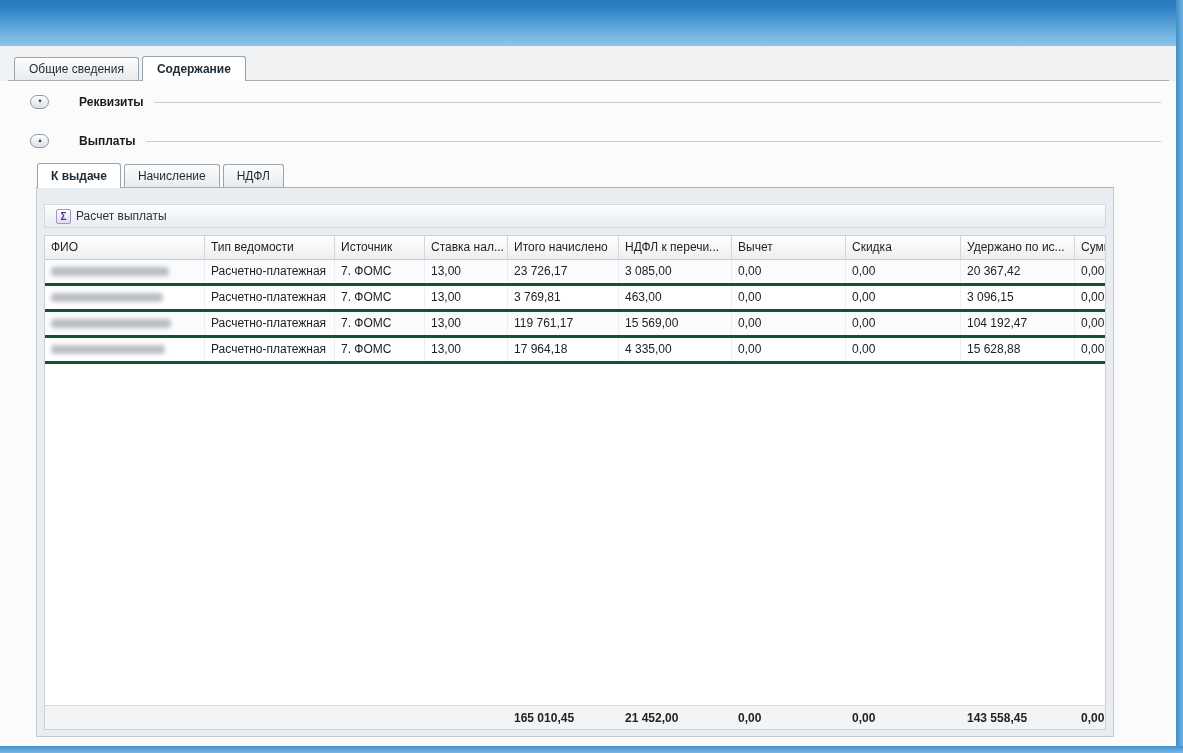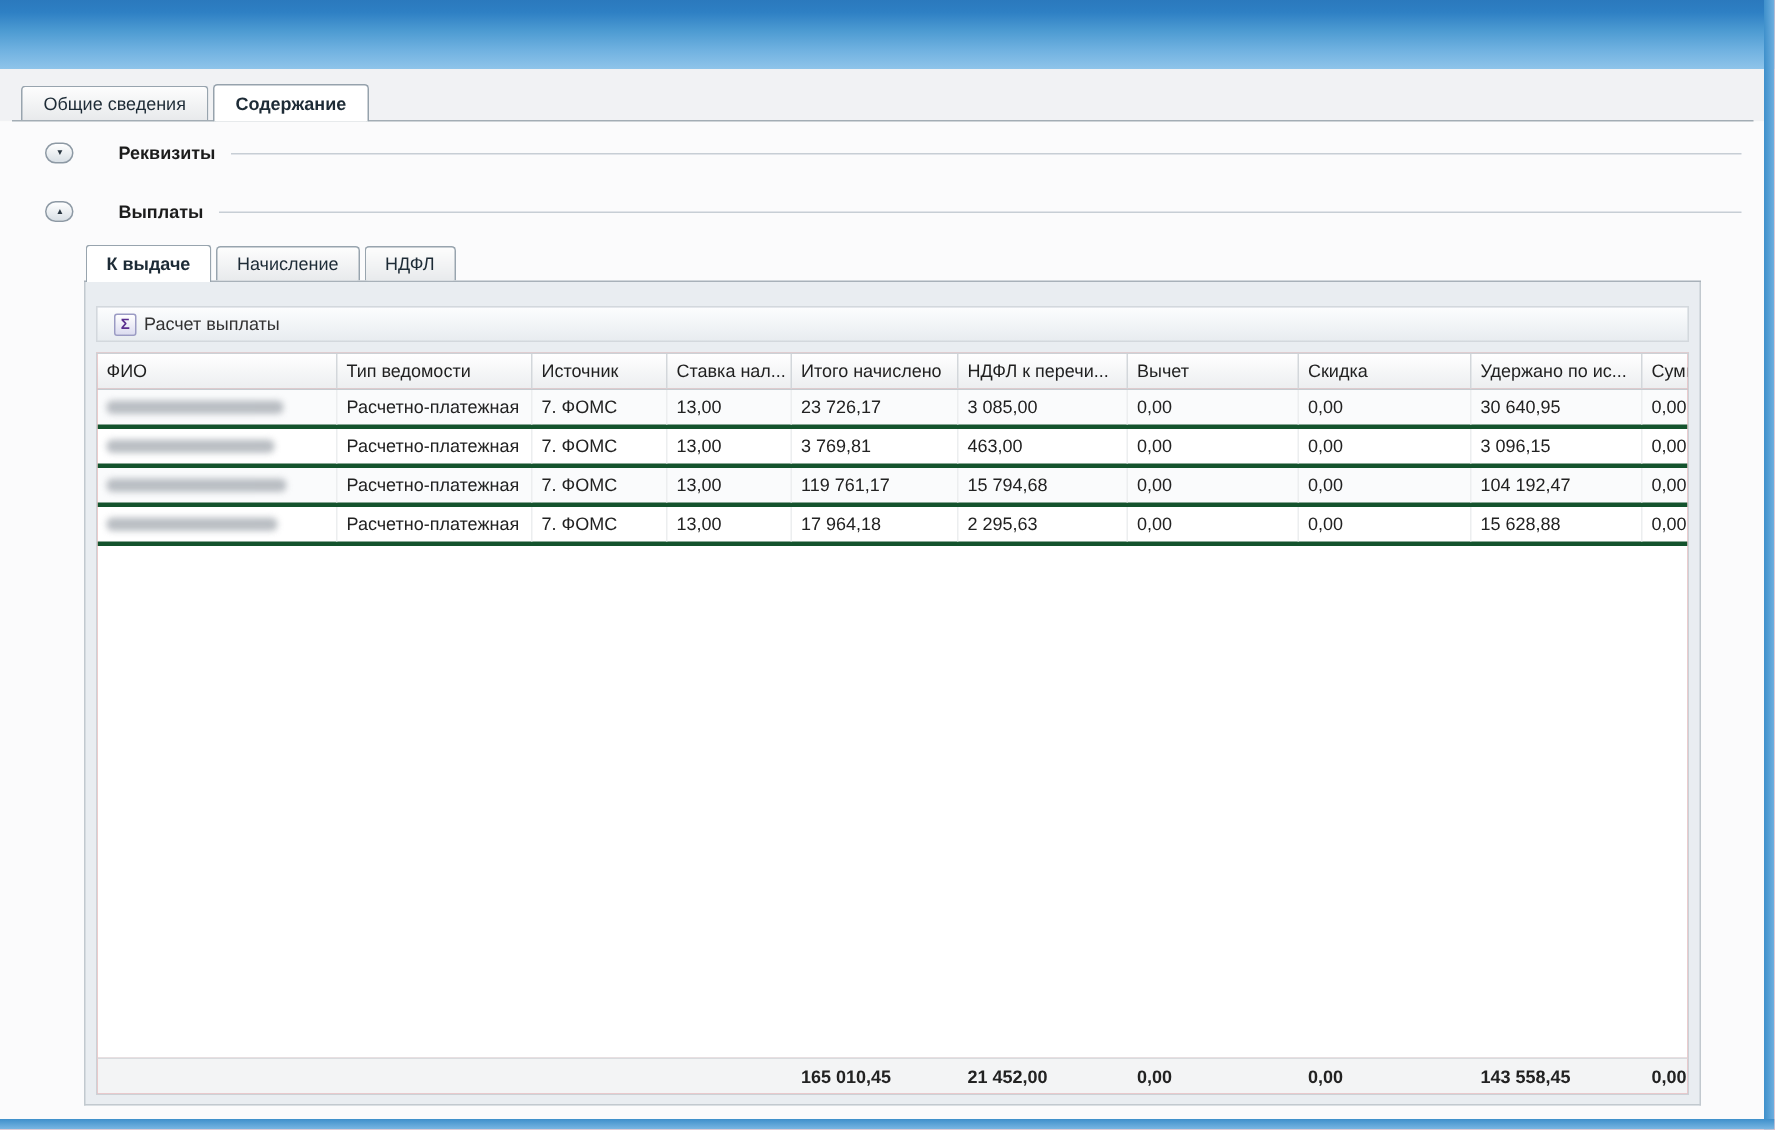--- a/index.html
+++ b/index.html
@@ -60,21 +60,21 @@
   .collapse-btn {
     width: 19px; height: 14px; border: 1px solid #8d99a4; border-radius: 7px;
     background: linear-gradient(#ffffff, #d9e0e6);
     display: inline-flex; align-items: center; justify-content: center;
     font-size: 8px; line-height: 8px; color: #2a3742; cursor: pointer; flex: 0 0 auto;
   }
   .section-title { font-weight: bold; margin-left: 7px; color: #1c1c1c; white-space: nowrap; padding-left: 23px; }
   .section-rule { flex: 1; height: 1px; background: #c7ced5; margin-left: 10px; }
 
   
-  .subpanel { position: absolute; left: 36px; top: 163px; width: 1078px; height: 574px; margin-left: 20px; }
+  .subpanel { position: absolute; left: 36px; top: 163px; width: 1078px; height: 574px; }
   .subtabs {
     height: 25px; border-bottom: 1px solid #a8b1b9;
     display: flex; align-items: flex-end; padding-left: 1px;
   }
   .subtab {
     display: inline-block; padding: 0 13px; height: 23px; line-height: 22px;
     border: 1px solid #98a4ae; border-bottom: none; border-radius: 3px 3px 0 0;
     background: linear-gradient(#fdfdfd, #e8eaec);
     margin-right: 3px; color: #1d2b36; cursor: pointer; white-space: nowrap;
   }
@@ -203,21 +203,21 @@
 
       <div class="grid-row">
         <span class="cell c0"><span class="redacted w1"></span></span>
         <span class="cell c1">Расчетно-платежная</span>
         <span class="cell c2">7. ФОМС</span>
         <span class="cell c3 num-r">13,00</span>
         <span class="cell c4">23 726,17</span>
         <span class="cell c5">3 085,00</span>
         <span class="cell c6">0,00</span>
         <span class="cell c7">0,00</span>
-        <span class="cell c8">30 640,95</span>
+        <span class="cell c8">20 367,42</span>
         <span class="cell c9 num-r">0,00</span>
       </div>
 
       <div class="grid-row">
         <span class="cell c0"><span class="redacted w2"></span></span>
         <span class="cell c1">Расчетно-платежная</span>
         <span class="cell c2">7. ФОМС</span>
         <span class="cell c3 num-r">13,00</span>
         <span class="cell c4">3 769,81</span>
         <span class="cell c5">463,00</span>
@@ -226,34 +226,34 @@
         <span class="cell c8">3 096,15</span>
         <span class="cell c9 num-r">0,00</span>
       </div>
 
       <div class="grid-row">
         <span class="cell c0"><span class="redacted w3"></span></span>
         <span class="cell c1">Расчетно-платежная</span>
         <span class="cell c2">7. ФОМС</span>
         <span class="cell c3 num-r">13,00</span>
         <span class="cell c4">119 761,17</span>
-        <span class="cell c5">15 794,68</span>
+        <span class="cell c5">15 569,00</span>
         <span class="cell c6">0,00</span>
         <span class="cell c7">0,00</span>
         <span class="cell c8">104 192,47</span>
         <span class="cell c9 num-r">0,00</span>
       </div>
 
       <div class="grid-row">
         <span class="cell c0"><span class="redacted w4"></span></span>
         <span class="cell c1">Расчетно-платежная</span>
         <span class="cell c2">7. ФОМС</span>
         <span class="cell c3 num-r">13,00</span>
         <span class="cell c4">17 964,18</span>
-        <span class="cell c5">2 295,63</span>
+        <span class="cell c5">4 335,00</span>
         <span class="cell c6">0,00</span>
         <span class="cell c7">0,00</span>
         <span class="cell c8">15 628,88</span>
         <span class="cell c9 num-r">0,00</span>
       </div>
 
       <div class="grid-filler"></div>
 
       <div class="totals-row">
         <span class="cell c0"></span>

